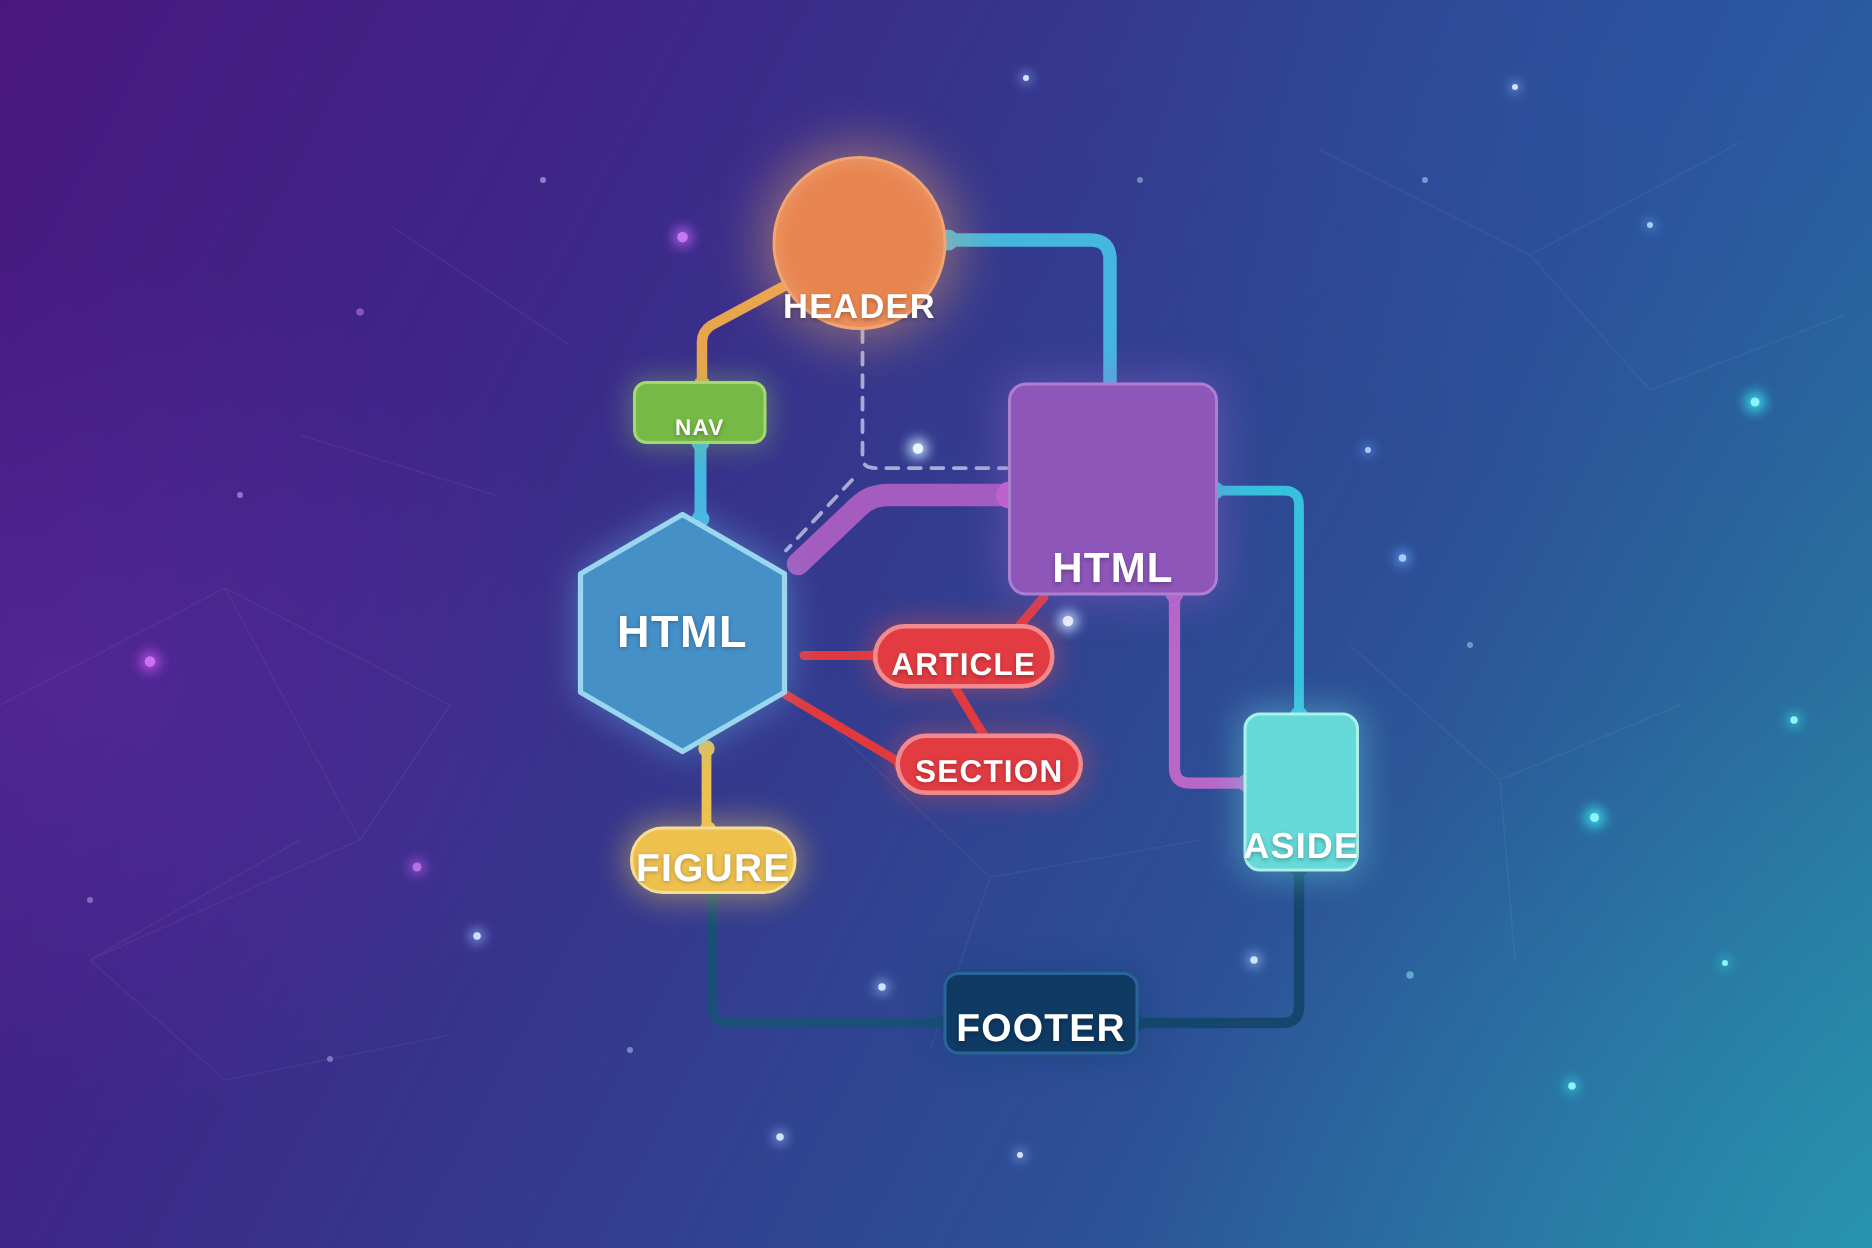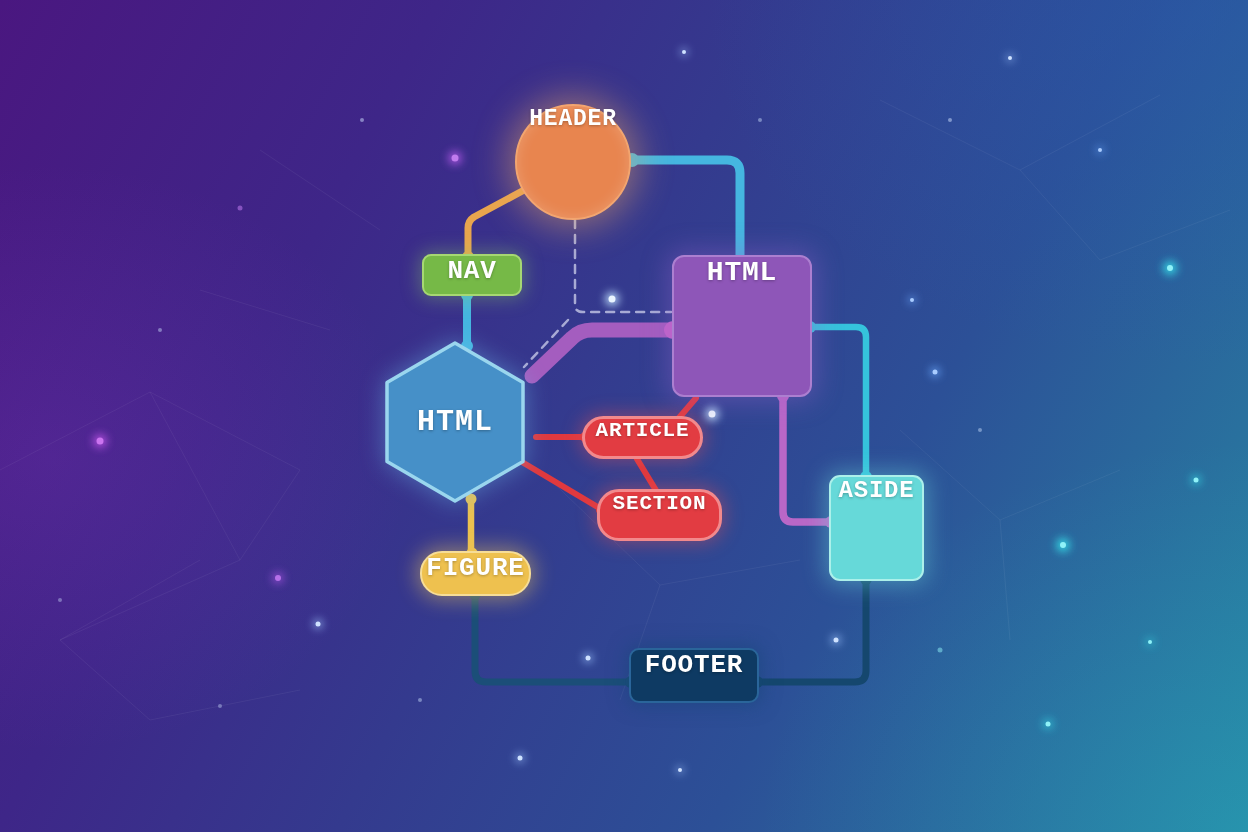--- a/index.html
+++ b/index.html
@@ -7,59 +7,58 @@
     position:relative;width:1248px;height:832px;overflow:hidden;
     font-family:"Liberation Sans",sans-serif;
     background:
       radial-gradient(700px 500px at 96% 2%, rgba(40,90,175,.40), rgba(40,90,175,0) 70%),
       radial-gradient(520px 420px at 4% 55%, rgba(150,60,210,.18), rgba(150,60,210,0) 70%),
       radial-gradient(700px 560px at 100% 100%, rgba(40,200,215,.20), rgba(40,200,215,0) 70%),
       linear-gradient(118deg,#4A1780 0%,#3E2688 26%,#343A8E 46%,#2C5097 68%,#2787A3 100%);
   }
   svg.layer{position:absolute;left:0;top:0;}
   .node{
-    position:absolute;display:flex;align-items:flex-start;justify-content:center;
+    position:absolute;display:flex;align-items:flex-end;justify-content:center;
     color:#fff;font-weight:600;letter-spacing:.8px;
     text-shadow:0 1px 3px rgba(0,0,0,.28);
     box-sizing:border-box;
-    font-family:Liberation Mono, monospace;
   }
   .node-header{
     left:515px;top:104px;width:116px;height:116px;border-radius:50%;
     background:#E8854F;border:2px solid #F2A570;font-size:23px;
     box-shadow:0 0 34px 8px rgba(245,170,100,.45), inset 0 0 14px rgba(255,255,255,.18);
   }
   .node-nav{
-    left:422px;top:254px;width:100px;height:42px;border-radius:9px;
-    background:#76B947;border:2px solid #A6D872;font-size:26px;
+    left:422px;top:254px;width:89px;height:42px;border-radius:9px;
+    background:#76B947;border:2px solid #A6D872;font-size:15px;
     box-shadow:0 0 18px 3px rgba(150,210,100,.35);
   }
   .node-main{
     left:672px;top:255px;width:140px;height:142px;border-radius:12px;
     background:#8E56B8;border:2px solid #AC7FD0;font-size:28px;
     box-shadow:0 0 26px 5px rgba(160,100,210,.35);
   }
   .node-html{left:383px;top:340px;width:144px;height:164px;}
   .node-html .hex-label{
     position:absolute;inset:0;display:flex;align-items:center;justify-content:center;
     font-size:30px;font-weight:700;letter-spacing:1px;color:#fff;
     text-shadow:0 1px 3px rgba(0,0,0,.3);
   }
   .node-article{
     left:582px;top:416px;width:121px;height:43px;border-radius:22px;
     background:#E23C42;border:3px solid #F2898C;font-size:21px;
     box-shadow:0 0 18px 3px rgba(230,80,85,.4);
   }
   .node-section{
-    left:597px;top:489px;width:125px;height:52px;border-radius:22px;
+    left:597px;top:489px;width:125px;height:41px;border-radius:22px;
     background:#E23C42;border:3px solid #F2898C;font-size:21px;
     box-shadow:0 0 18px 3px rgba(230,80,85,.4);
   }
   .node-aside{
-    left:829px;top:475px;width:95px;height:106px;border-radius:11px;
+    left:829px;top:475px;width:77px;height:106px;border-radius:11px;
     background:#66D9D9;border:2px solid #ACF0EA;font-size:24px;
     box-shadow:0 0 22px 4px rgba(110,225,225,.4);
   }
   .node-figure{
     left:420px;top:551px;width:111px;height:45px;border-radius:22px;
     background:#EEC14F;border:2px solid #F6DD97;font-size:26px;
     box-shadow:0 0 20px 4px rgba(240,200,90,.45);
   }
   .node-footer{
     left:629px;top:648px;width:130px;height:55px;border-radius:10px;

